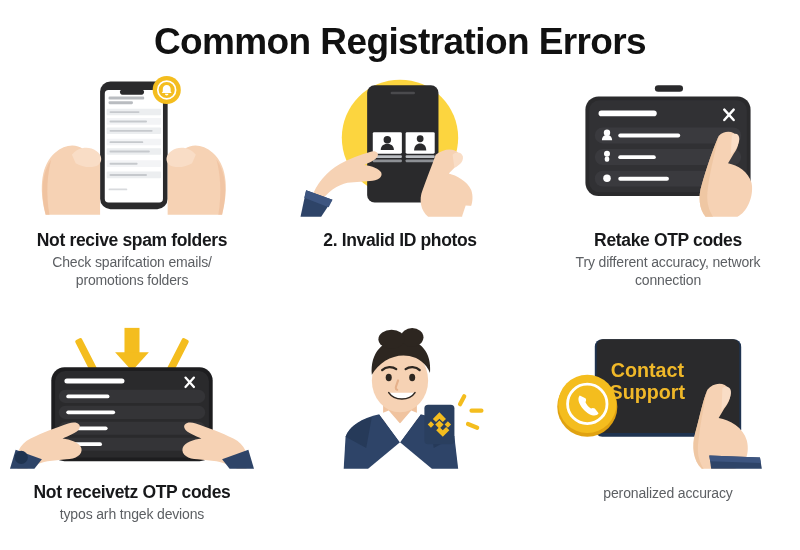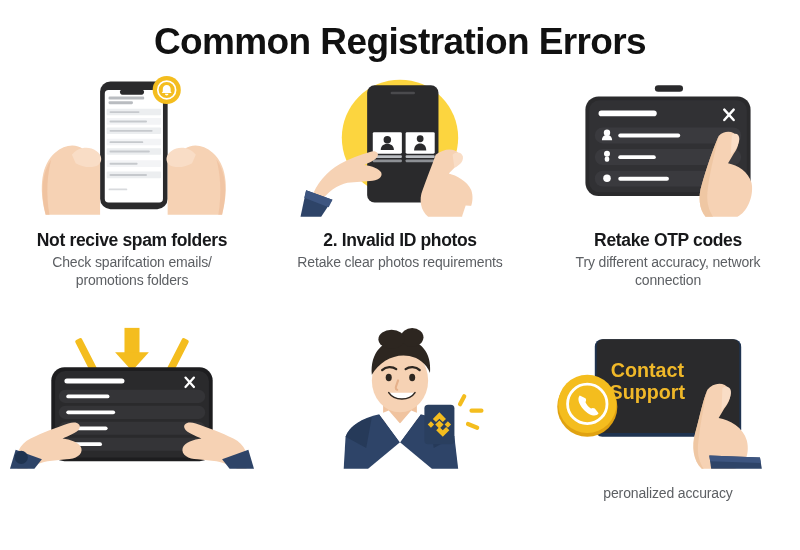--- a/index.html
+++ b/index.html
@@ -177,21 +177,20 @@
 
           <g>
             <path d="M168 86 C176 80 186 78 192 84 C196 89 193 96 188 100 L182 106 C190 108 202 114 206 124 C210 136 204 150 196 152 L160 152 C152 146 150 134 154 124 C158 112 164 98 168 86 Z" fill="#f6d2b4"></path>
             <path d="M186 86 C190 82 196 83 197 88 C198 93 193 98 188 100 Z" fill="#f9ddc6"></path>
             <path d="M196 152 L230 152 L228 142 L200 140 Z" fill="#ffffff"></path>
           </g>
         </svg>
       </div>
       <div class="caption">
         <div class="cap-title">2. Invalid ID photos</div>
-        <div class="cap-sub">Retake clear photos requirements</div>
       </div>
     </div>
 
     <div class="panel">
       <div class="art">
         <svg class="svgart" viewBox="0 0 260 152" xmlns="http://www.w3.org/2000/svg">
           <rect x="116" y="12" width="30" height="7" rx="3.5" fill="#2a2a2c"></rect>
           <g>
             <rect x="42" y="24" width="176" height="106" rx="14" fill="#2a2a2c"></rect>
             <rect x="46" y="28" width="168" height="98" rx="11" fill="#313134"></rect>
@@ -267,20 +266,24 @@
             <path d="M0 152 L6 132 L34 142 L26 152 Z" fill="#2e4468"></path>
             <circle cx="12" cy="140" r="7" fill="#1f3350"></circle>
           </g>
 
           <g>
             <path d="M252 152 C256 138 250 126 238 120 C226 114 210 108 198 104 C190 101 184 104 186 109 C188 114 198 117 204 120 C196 121 186 124 184 130 C182 137 190 142 200 142 L220 144 C230 146 238 150 242 152 Z" fill="#f6d2b4"></path>
             <path d="M260 152 L254 132 L226 142 L234 152 Z" fill="#2e4468"></path>
           </g>
         </svg>
       </div>
+      <div class="caption">
+        <div class="cap-title">Not receivetz OTP codes</div>
+        <div class="cap-sub">typos arh tngek devions</div>
+      </div>
     </div>
 
     <div class="panel">
       <div class="art">
         <svg class="svgart" viewBox="0 0 260 152" xmlns="http://www.w3.org/2000/svg">
 
           <path d="M112 78 h36 v26 h-36 z" fill="#f0c39f"></path>
 
           <g>
             <path d="M96 152 L70 152 L72 118 C76 106 90 98 108 94 L130 124 Z" fill="#2e4468"></path>

